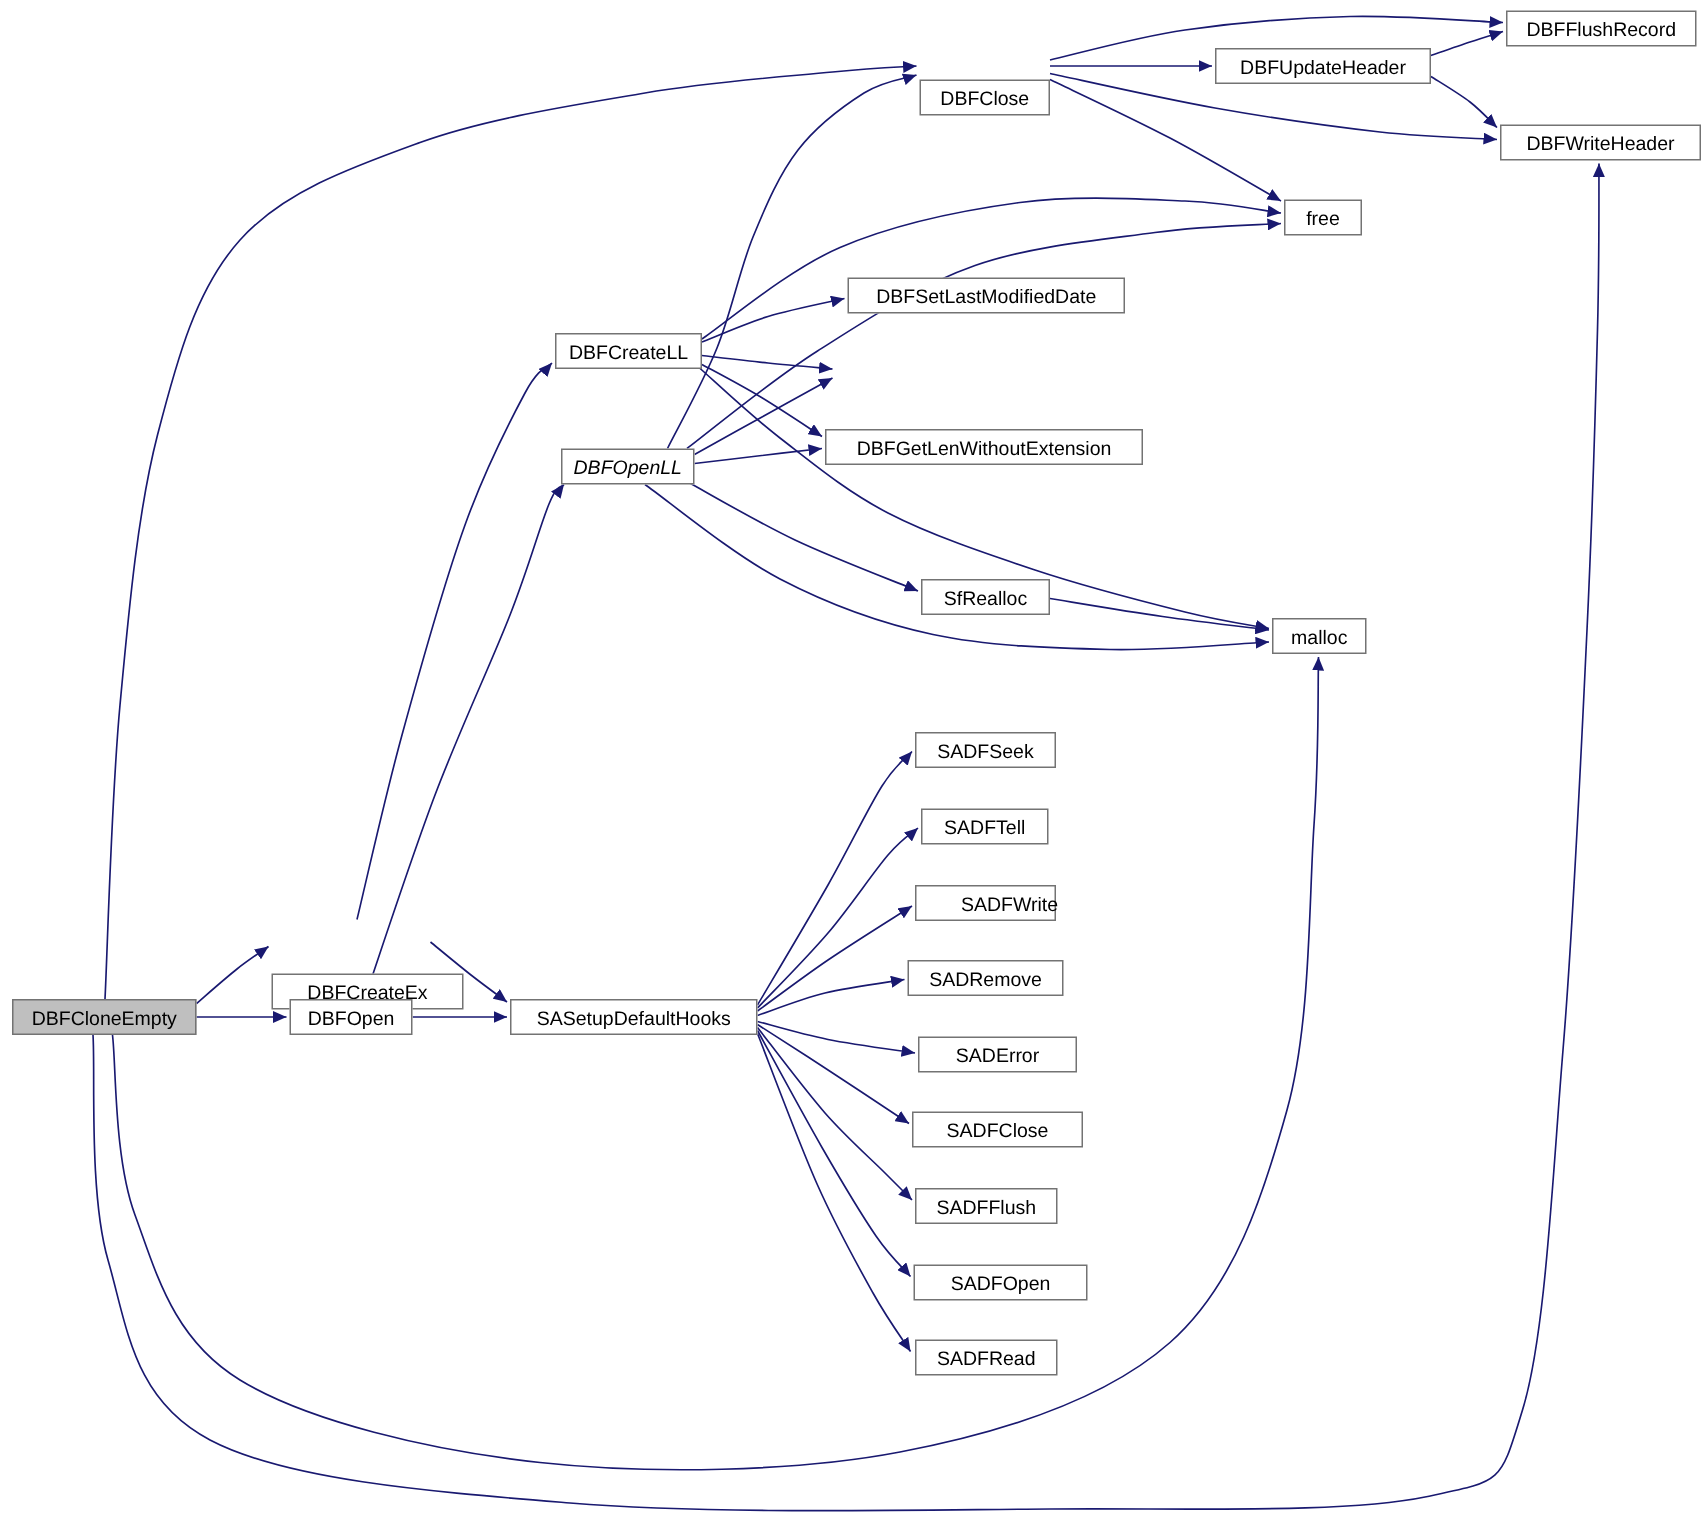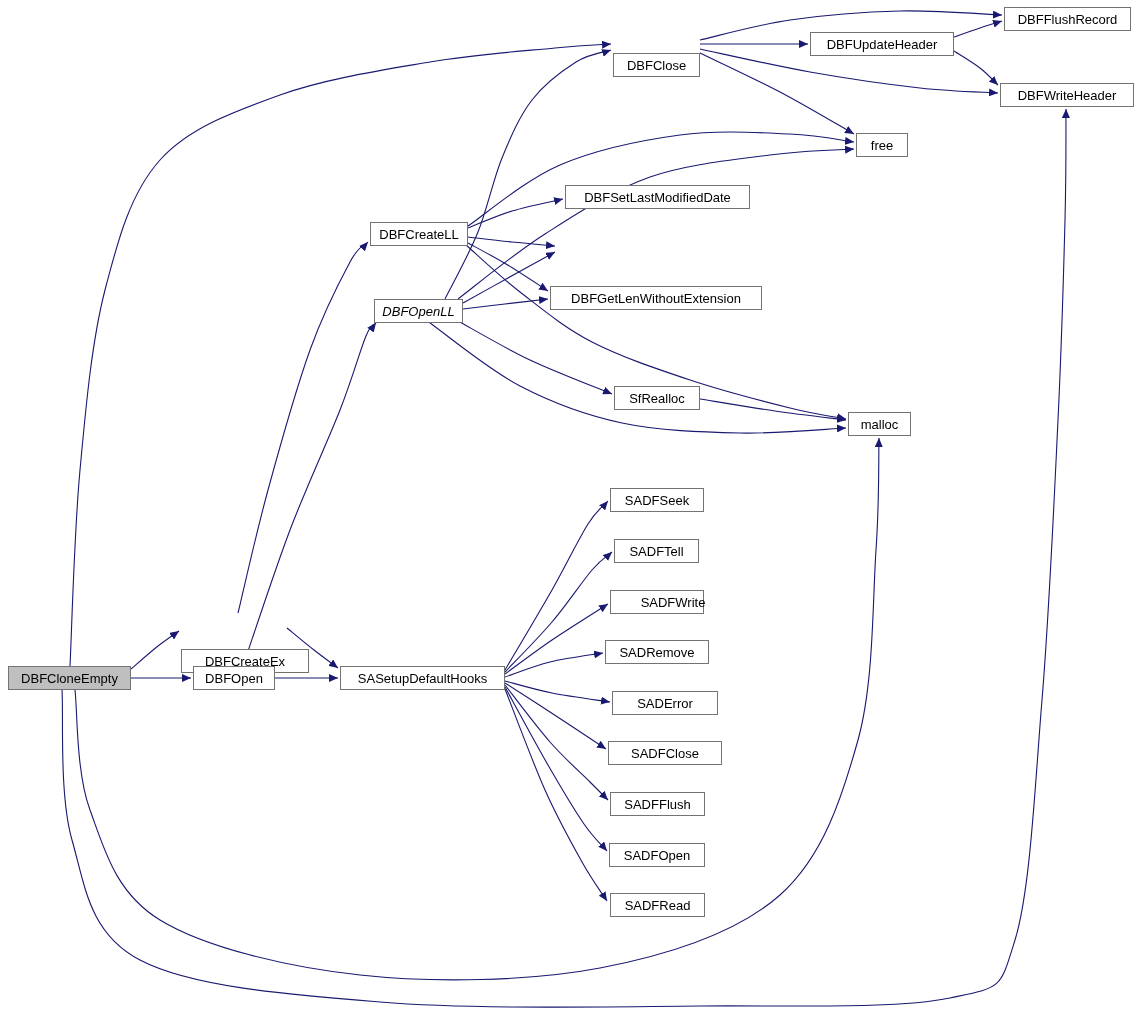--- a/index.html
+++ b/index.html
@@ -104,15 +104,15 @@
   <div class="node" style="left: 550px; top: 286px; width: 212px; height: 24px;">DBFGetLenWithoutExtension</div>
   <div class="node" style="left: 614px; top: 386px; width: 86px; height: 24px;">SfRealloc</div>
   <div class="node" style="left: 848px; top: 412px; width: 63px; height: 24px;">malloc</div>
   <div class="node" style="left: 610px; top: 488px; width: 94px; height: 24px;">SADFSeek</div>
   <div class="node" style="left: 614px; top: 539px; width: 85px; height: 24px;">SADFTell</div>
   <div class="node" style="left: 610px; top: 590px; width: 94px; height: 24px; padding-left: 32px;">SADFWrite</div>
   <div class="node" style="left: 605px; top: 640px; width: 104px; height: 24px;">SADRemove</div>
   <div class="node" style="left: 612px; top: 691px; width: 106px; height: 24px;">SADError</div>
   <div class="node" style="left: 608px; top: 741px; width: 114px; height: 24px;">SADFClose</div>
   <div class="node" style="left: 610px; top: 792px; width: 95px; height: 24px;">SADFFlush</div>
-  <div class="node" style="left: 609px; top: 843px; width: 96px; height: 24px;">SADFOpen</div>
+  <div class="node" style="left: 609px; top: 843px; width: 116px; height: 24px;">SADFOpen</div>
   <div class="node" style="left: 610px; top: 893px; width: 95px; height: 24px;">SADFRead</div>
 </div>
 
 </body></html>

